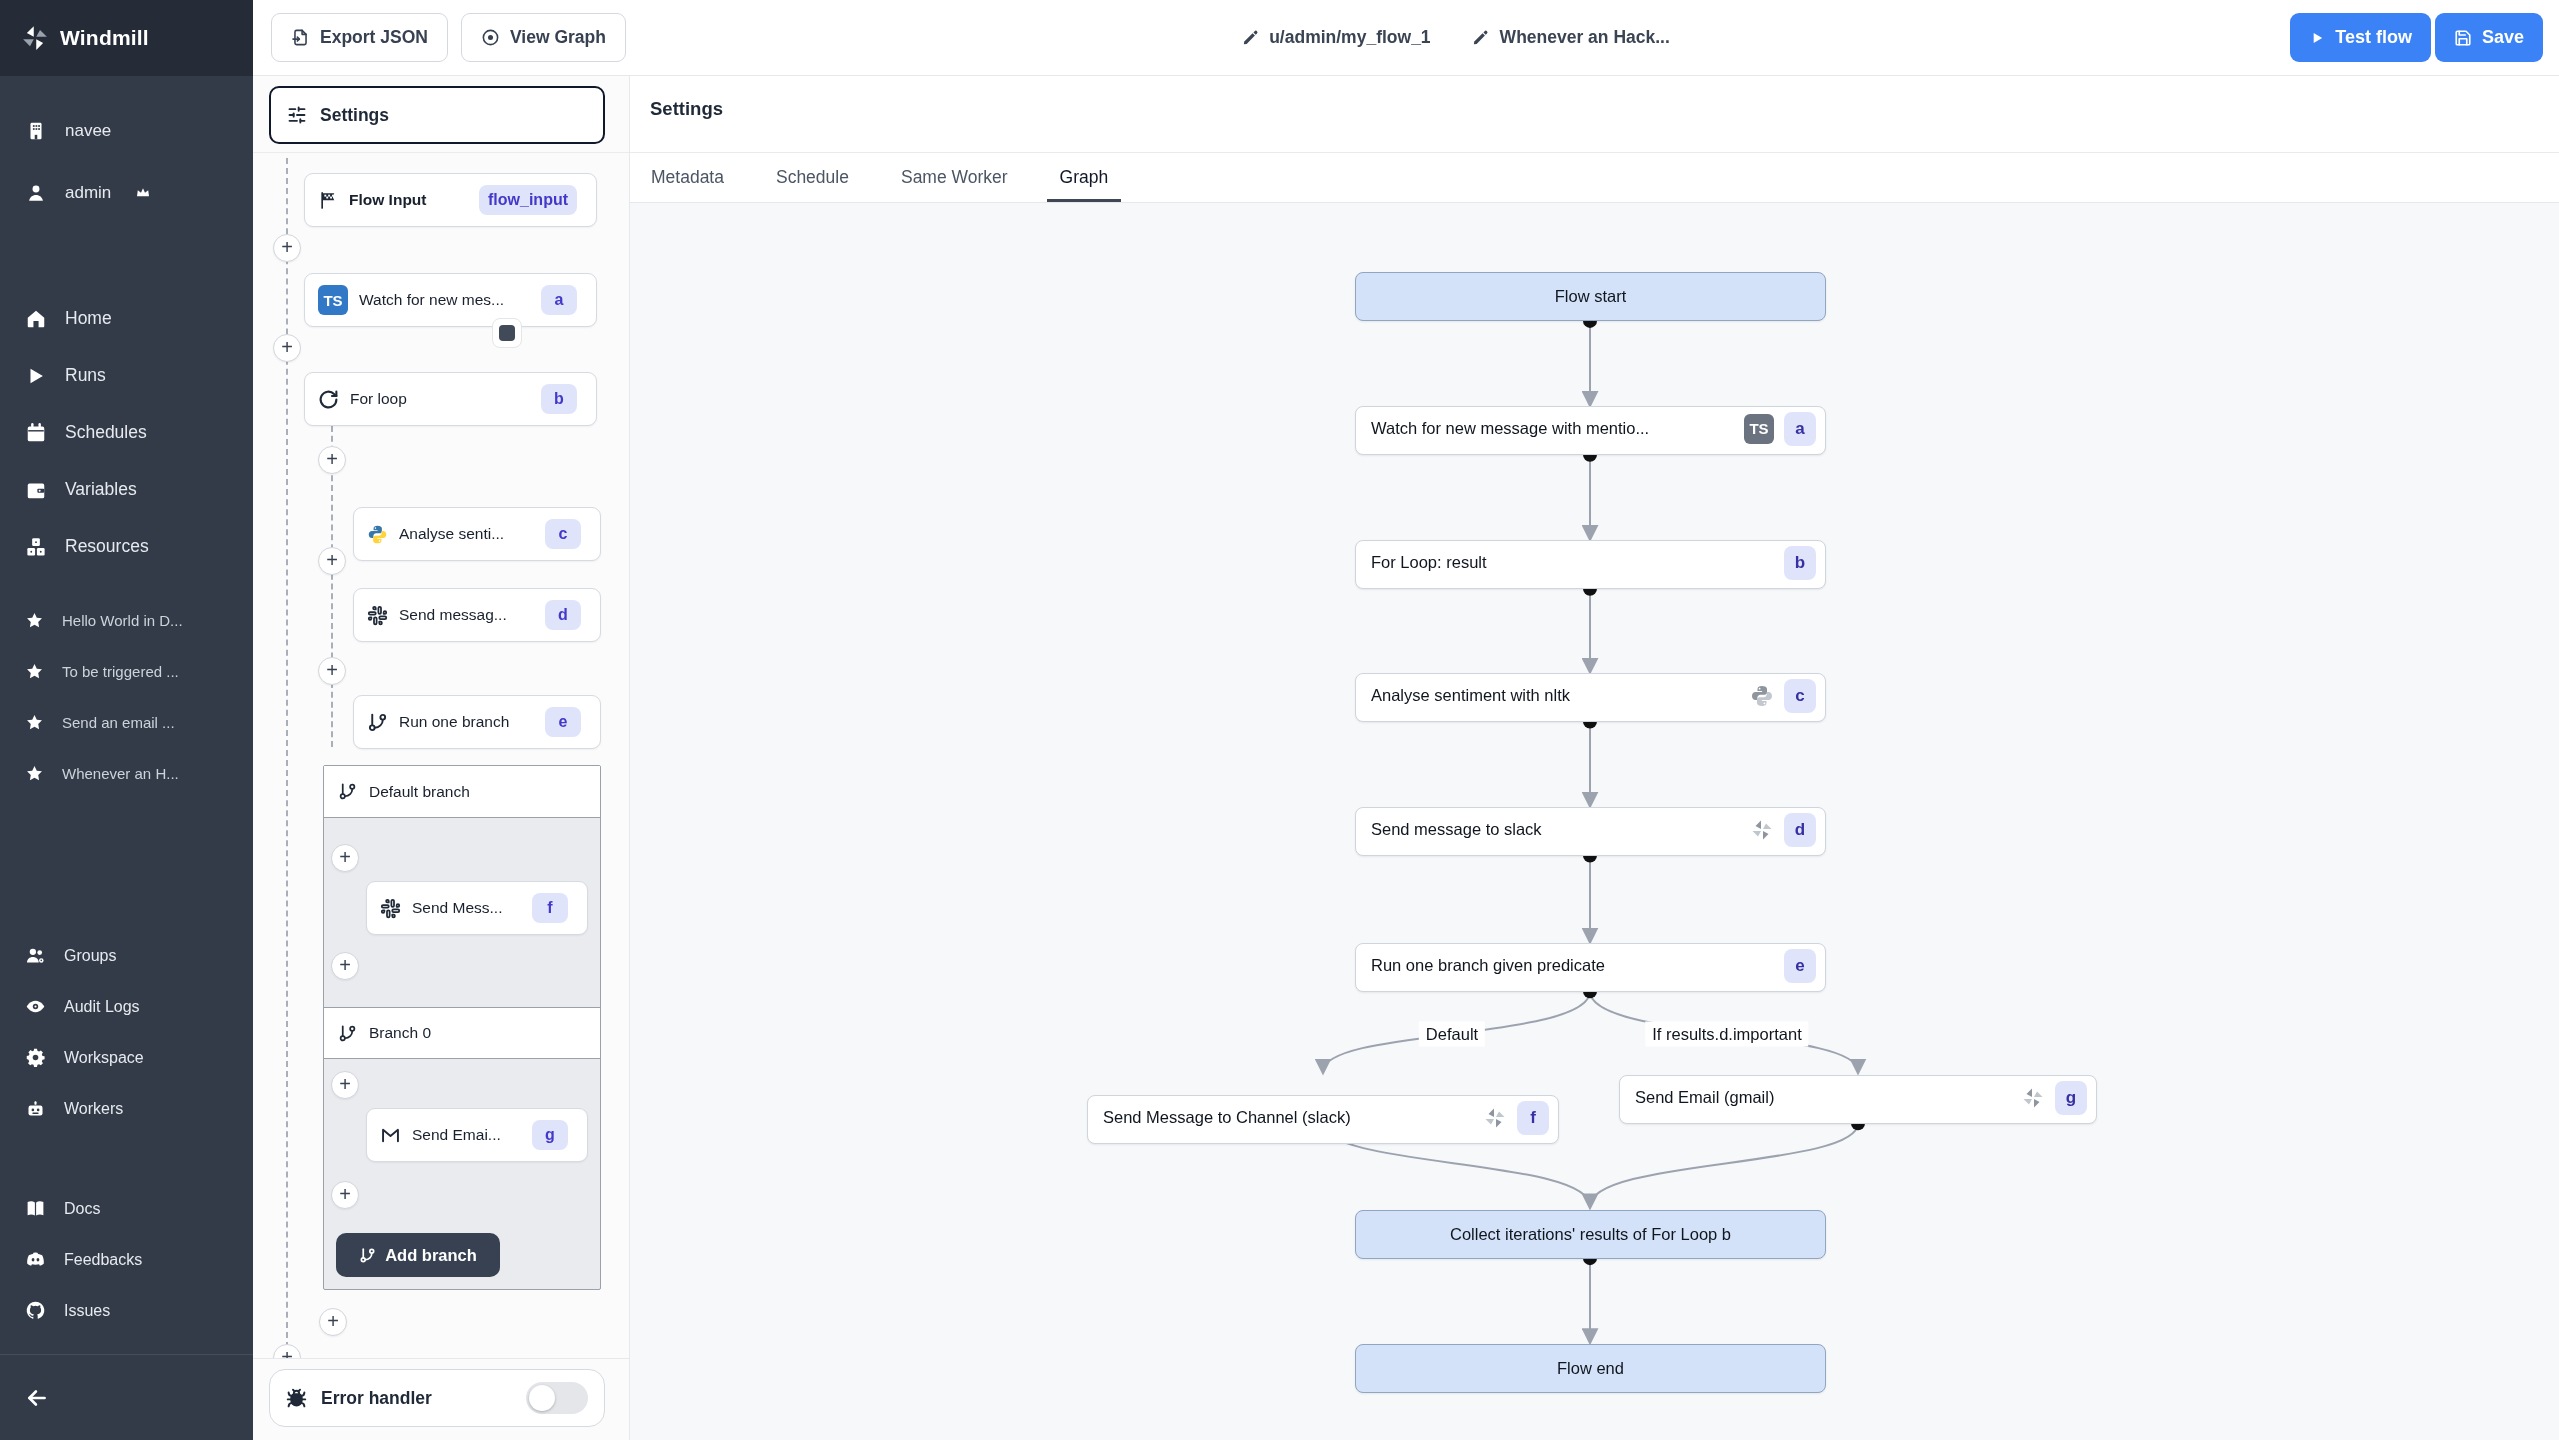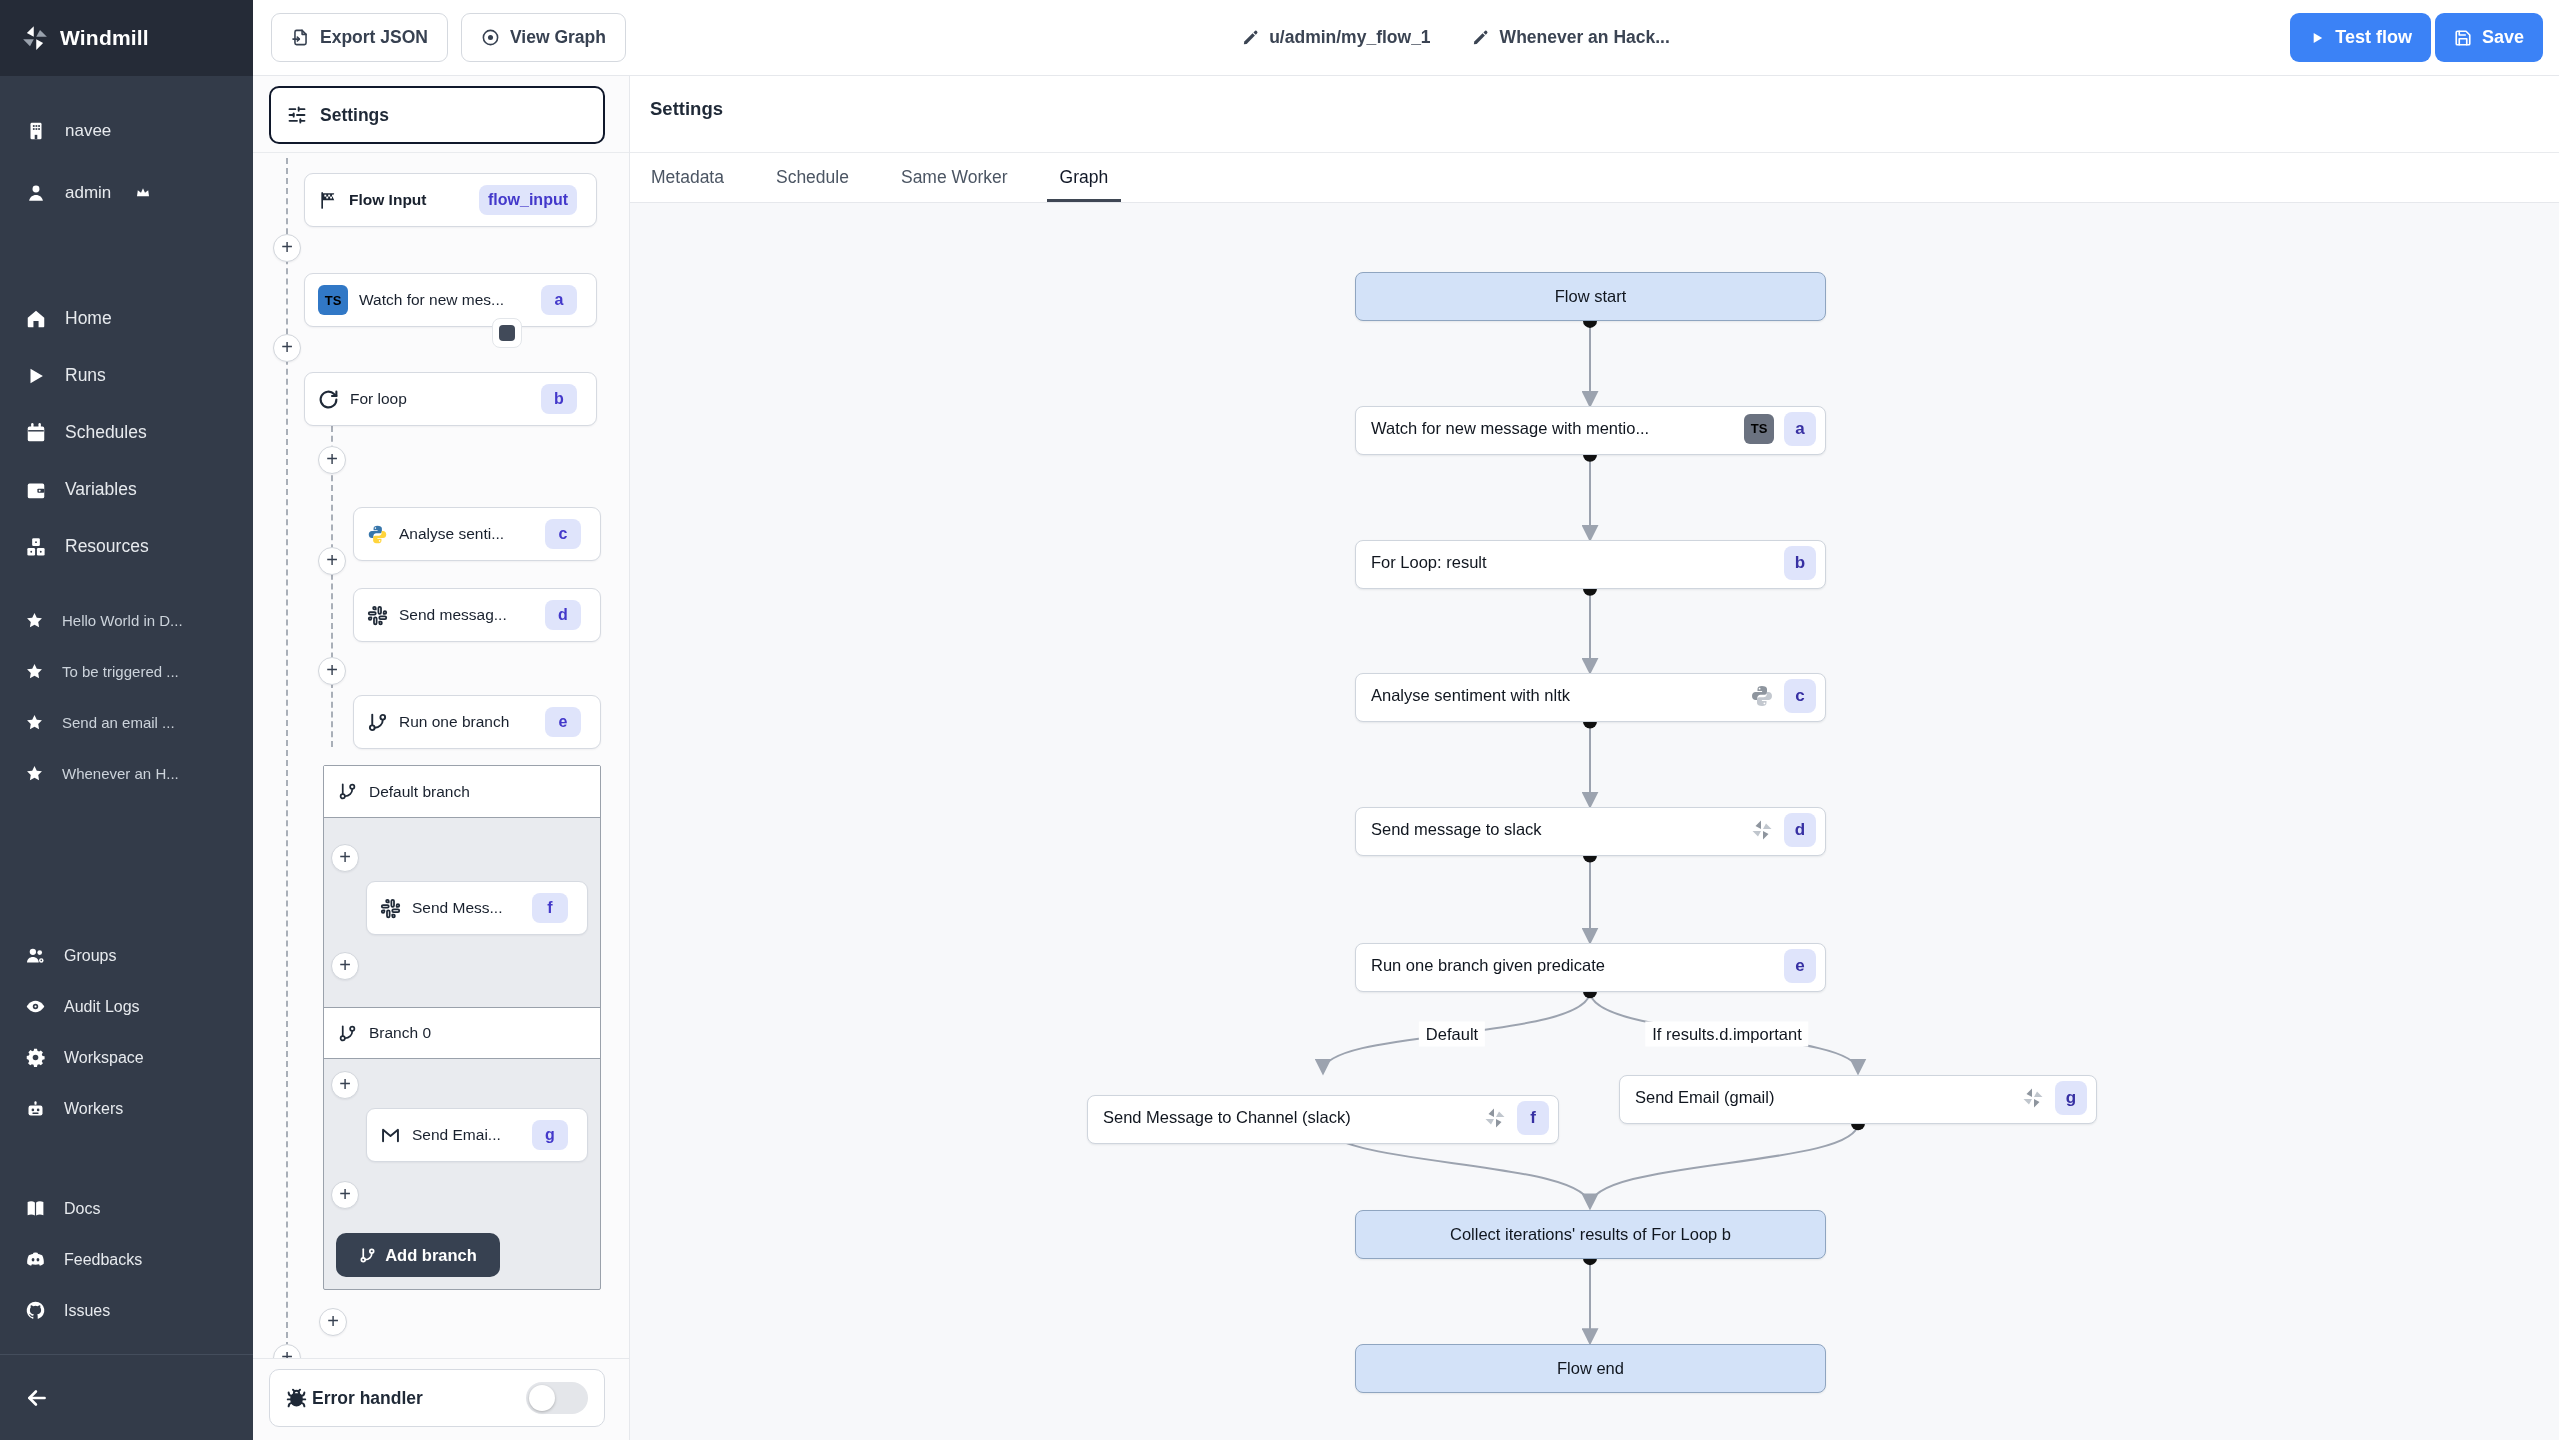--- a/index.html
+++ b/index.html
@@ -53,39 +53,39 @@
     box-shadow:0 1px 2px rgba(16,24,40,.05); display:flex; align-items:center; gap:11px;
     padding:0 19px 0 13px; font-size:15.5px; color:#19212e; cursor:pointer; }
   .p-node .lbl { flex:1; white-space:nowrap; overflow:hidden; }
   .p-node .lbl.bold { font-weight:700; }
   .badge { min-width:36px; height:30px; border-radius:8px; background:#dfe4fb; color:#4338ca;
     font-weight:700; font-size:16px; display:flex; align-items:center; justify-content:center;
     padding:0 9px; }
   .plus-btn { position:absolute; width:28px; height:28px; border-radius:50%; background:#fff;
     border:1px solid #d2d6dc; box-shadow:0 1px 2px rgba(16,24,40,.06); color:#374151;
     font-size:20px; line-height:25px; text-align:center; cursor:pointer; z-index:2; }
-  .ts-chip { width:30px; height:30px; border-radius:6px; background:#3178c6; color:#000000;
-    font-size:13px; font-weight:700; display:flex; align-items:center; justify-content:center; }
+  .ts-chip { width:30px; height:30px; border-radius:6px; background:#3178c6; color:#ffffff;
+    font-size:15px; font-weight:700; display:flex; align-items:center; justify-content:center; }
   .ts-chip.grey { background:#6b7280; }
   .branch-container { position:absolute; left:70px; top:689px; width:278px; height:525px;
     border:1px solid #9aa1ab; border-radius:2px; background:#e9ebef; }
   .bc-header { position:absolute; left:0; right:0; height:52px; background:#fff;
     border-bottom:1px solid #9aa1ab; display:flex; align-items:center; gap:12px;
     padding:0 14px; font-size:15.5px; color:#19212e; }
   .bc-header.second { top:241px; border-top:1px solid #9aa1ab; }
   .node-handle { position:absolute; left:239px; top:242px; width:30px; height:30px; background:#fff;
     border:1px solid #e3e6ea; border-radius:8px; z-index:3; display:flex; align-items:center; justify-content:center; }
   .node-handle .sq { width:16px; height:16px; border-radius:4px; background:#414a59; }
   .add-branch { position:absolute; left:83px; top:1157px; width:164px; height:44px;
     background:#374151; color:#fff; border:none; border-radius:10px; font-size:16.5px;
     font-weight:700; display:flex; align-items:center; justify-content:center; gap:9px; cursor:pointer; }
   .panel-footer { position:absolute; left:0; right:0; top:1282px; bottom:0; background:#fbfbfc;
     border-top:1px solid #e6e8ec; z-index:4; }
   .error-box { position:absolute; left:16px; top:10px; width:336px; height:58px; background:#fff;
-    border:1px solid #d6dae1; border-radius:10px; display:flex; align-items:center; gap:5px;
+    border:1px solid #d6dae1; border-radius:16px; display:flex; align-items:center; gap:14px;
     padding:0 16px; font-size:17.5px; font-weight:700; color:#1f2937; }
   .toggle { margin-left:auto; width:62px; height:32px; border-radius:16px; background:#e4e6ea;
     position:relative; cursor:pointer; }
   .toggle .knob { position:absolute; left:3px; top:3px; width:26px; height:26px; border-radius:50%;
     background:#fff; box-shadow:0 1px 3px rgba(0,0,0,.25); }
   .half-plus { position:absolute; left:20px; top:1268px; z-index:1; }
 
   
   .main { position:absolute; left:630px; top:76px; right:0; bottom:0; background:#fff; }
   .main-title { position:absolute; left:20px; top:22px; font-size:18.5px; font-weight:700; color:#1f2937; }

